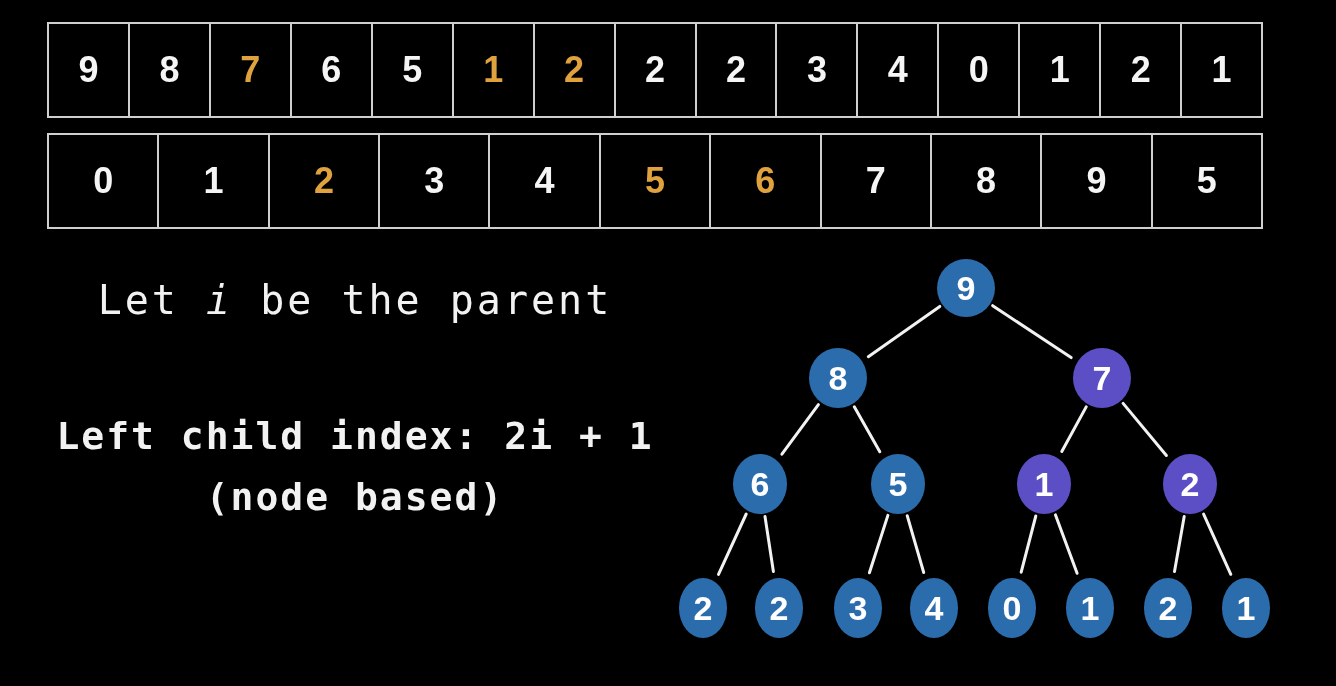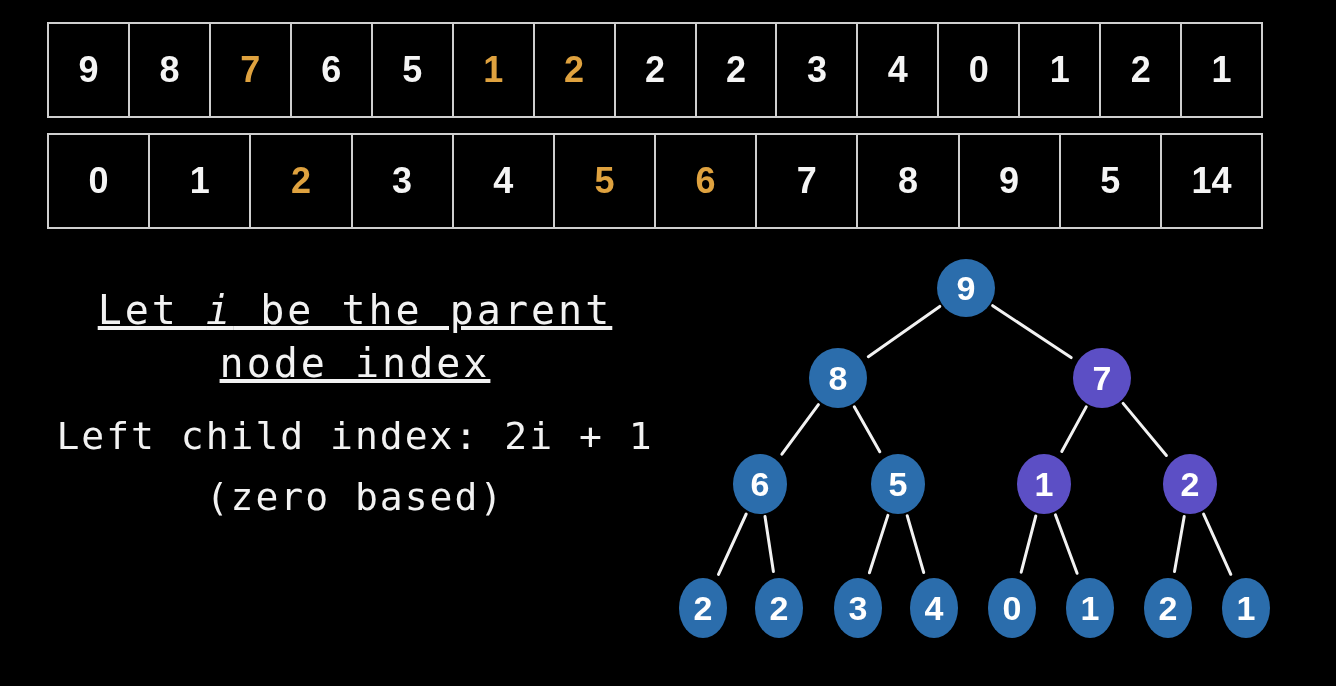--- a/index.html
+++ b/index.html
@@ -49,39 +49,39 @@
     left: 10px;
     top: 0;
     width: 690px;
     height: 686px;
     color: #f2f2f2;
     text-align: center;
     pointer-events: none;
   }
   .panel .title {
     position: absolute;
-    top: 284px;
+    top: 274px;
     left: 0;
     width: 100%;
     font-size: 40px;
     line-height: 53px;
     letter-spacing: 3px;
     white-space: nowrap;
-    text-decoration: underline;
   }
   .panel .title em { font-style: italic; }
   .panel .formulas {
     position: absolute;
     top: 406px;
     left: 0;
     width: 100%;
     font-size: 38px;
     line-height: 61px;
     letter-spacing: 2px;
     white-space: nowrap;
+    font-weight: bold;
   }
 
   
   #tree-svg {
     position: absolute;
     left: 0;
     top: 0;
     width: 1336px;
     height: 686px;
   }
@@ -120,31 +120,29 @@
       <div class="cell">1</div>
       <div class="cell hl">2</div>
       <div class="cell">3</div>
       <div class="cell">4</div>
       <div class="cell hl">5</div>
       <div class="cell hl">6</div>
       <div class="cell">7</div>
       <div class="cell">8</div>
       <div class="cell">9</div>
       <div class="cell">5</div>
-      <div class="cell">14</div>
     </div>
 
   <div class="panel">
     <div class="title">
       <div><span>Let </span><em>i</em><span> be the parent</span></div>
-      <div>node index</div>
     </div>
     <div class="formulas">
       <div>Left child index: 2i + 1</div>
-      <div>(zero based)</div>
+      <div>(node based)</div>
     </div>
   </div>
 
   <svg id="tree-svg" viewBox="0 0 1336 686" xmlns="http://www.w3.org/2000/svg">
       <line x1="939.8" y1="306.4" x2="868.3" y2="356.7" stroke="#f2f2f2" stroke-width="3" stroke-linecap="round"></line>
       <line x1="992.7" y1="305.7" x2="1071.1" y2="357.6" stroke="#f2f2f2" stroke-width="3" stroke-linecap="round"></line>
       <line x1="818.4" y1="404.6" x2="781.9" y2="454.2" stroke="#f2f2f2" stroke-width="3" stroke-linecap="round"></line>
       <line x1="854.3" y1="406.7" x2="879.8" y2="451.8" stroke="#f2f2f2" stroke-width="3" stroke-linecap="round"></line>
       <line x1="1086.2" y1="406.9" x2="1061.8" y2="451.5" stroke="#f2f2f2" stroke-width="3" stroke-linecap="round"></line>
       <line x1="1123.1" y1="403.4" x2="1166.4" y2="455.5" stroke="#f2f2f2" stroke-width="3" stroke-linecap="round"></line>

